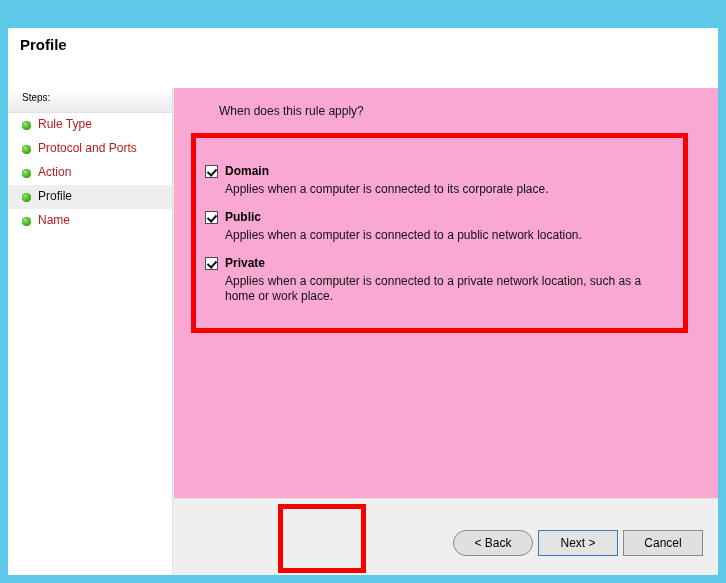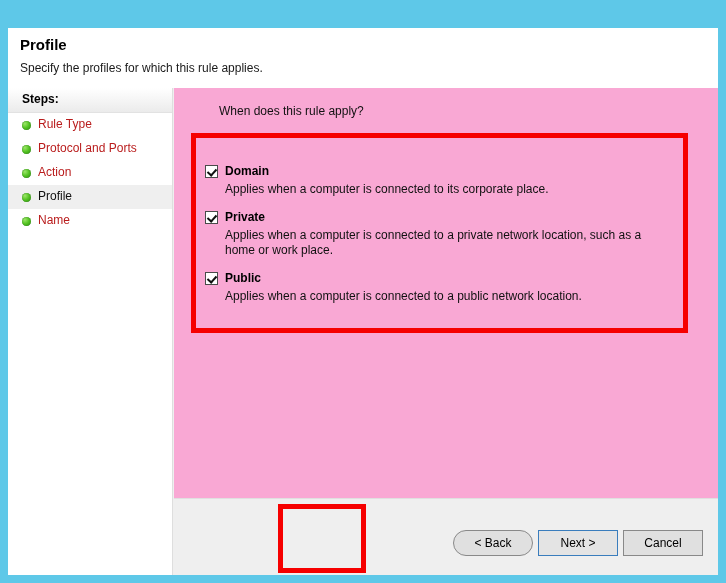--- a/index.html
+++ b/index.html
@@ -101,22 +101,22 @@
   }
   #steps-header {
     position: relative;
     height: 24px;
     background: linear-gradient(to bottom, #ffffff 0%, #f3f3f3 60%, #ebebeb 100%);
     border-bottom: 1px solid #e2e2e2;
   }
   #steps-header span {
     position: absolute;
     left: 14px; top: 4px;
-    font-size: 12px;
-    font-weight: bold;
+    font-size: 10px;
+    font-weight: normal;
     color: #000000;
   }
   .step-item {
     position: relative;
     height: 24px;
     display: block;
     cursor: pointer;
   }
   .step-item.active {
     background: #efefef;
@@ -251,21 +251,20 @@
   }
 </style>
 </head>
 <body>
 
 <div id="window">
 
 
   <div id="header">
     <div id="page-title">Profile</div>
-    <div id="page-subtitle">Specify the profiles for which this rule applies.</div>
   </div>
 
   <div id="body-row">
 
     <div id="sidebar">
       <div id="steps-header">
         <span>Steps:</span>
       </div>
 
       <div class="step-item">
@@ -299,28 +298,28 @@
       <div id="profiles">
 
         <div class="profile-row">
           <span class="cb"></span>
           <span class="profile-name">Domain</span>
           <div class="profile-desc">Applies when a computer is connected to its corporate place.</div>
         </div>
 
         <div class="profile-row">
           <span class="cb"></span>
+          <span class="profile-name">Public</span>
+          <div class="profile-desc">Applies when a computer is connected to a public network location.</div>
+        </div>
+
+        <div class="profile-row">
+          <span class="cb"></span>
           <span class="profile-name">Private</span>
           <div class="profile-desc">Applies when a computer is connected to a private network location, such as a home or work place.</div>
-        </div>
-
-        <div class="profile-row">
-          <span class="cb"></span>
-          <span class="profile-name">Public</span>
-          <div class="profile-desc">Applies when a computer is connected to a public network location.</div>
         </div>
 
       </div>
     </div>
 
     <div id="button-bar">
       <div class="annot-box" id="annot-next"></div>
       <div class="wiz-button" id="btn-back">&lt; Back</div>
       <div class="wiz-button" id="btn-next">Next &gt;</div>
       <div class="wiz-button" id="btn-cancel">Cancel</div>

